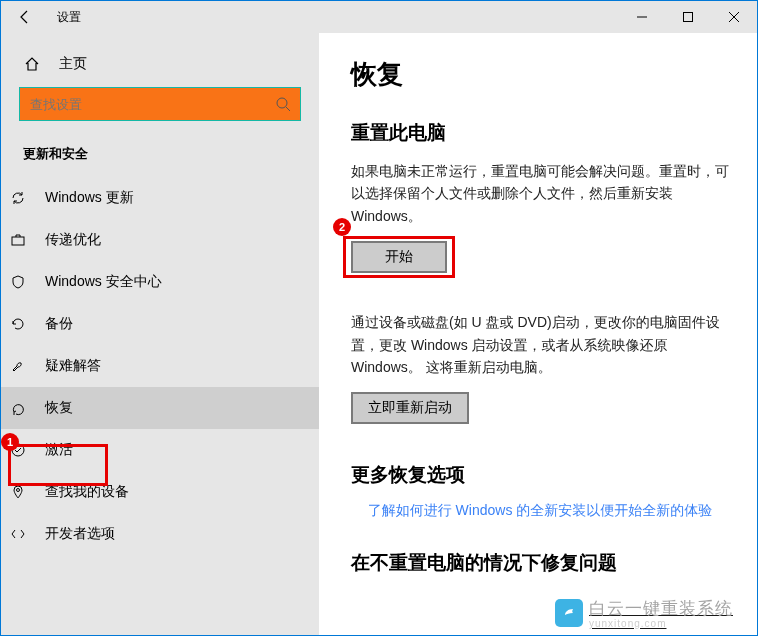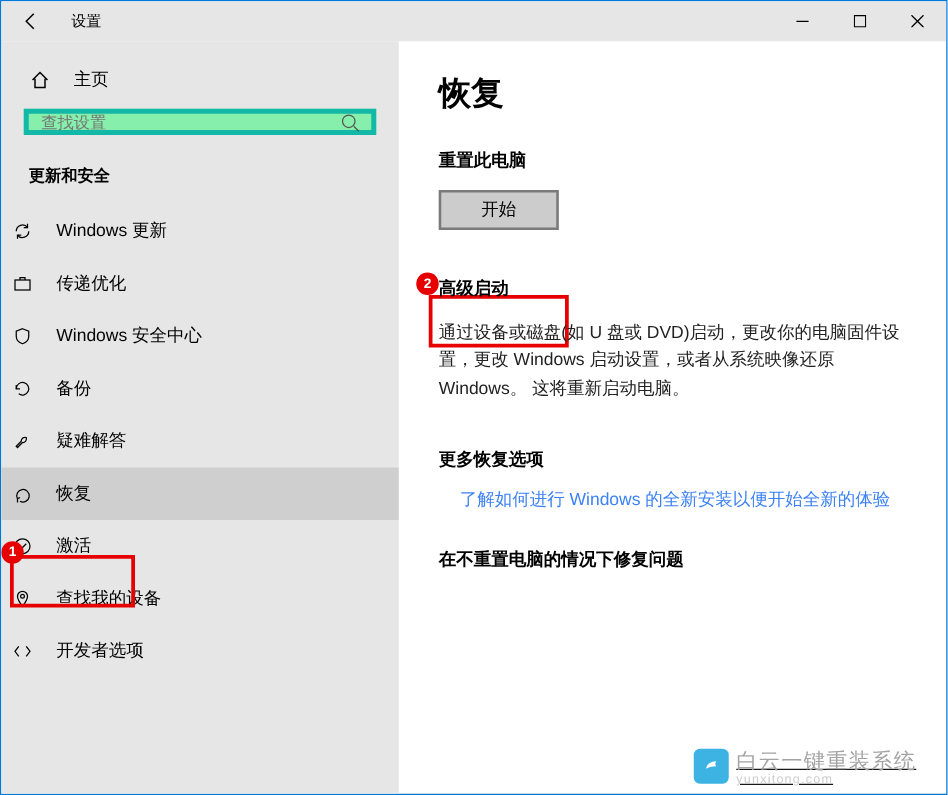--- a/index.html
+++ b/index.html
@@ -14,36 +14,36 @@
 
 .content { display: flex; height: calc(100% - 32px); }
 .sidebar { width: 318px; background: #e6e6e6; padding-top: 12px; position: relative; }
 .main { flex: 1; padding: 24px 28px 0 32px; overflow: hidden; position: relative; }
 
 .home-row { display: flex; padding: 10px 22px 14px; cursor: pointer; }
 .home-row .icon { width: 18px; display: flex; align-items: center; justify-content: center; }
 .home-row span.lbl { margin-left: 18px; font-size: 14px; }
 
 .search-wrap { padding: 0 18px 18px; }
-.search-box { display: flex; align-items: center; height: 21px; border: 4px solid #14b8a6; background: #86efac; }
+.search-box { display: flex; align-items: center; height: 34px; border: 1px solid #14b8a6; background: #f97316; }
 .search-box input { flex: 1; border: none; background: transparent; padding: 0 10px; font-size: 13px; outline: none; }
 .search-box .sicon { width: 34px; display: flex; align-items: center; justify-content: center; }
 
 .section-hdr { padding: 6px 22px 14px; font-size: 13px; font-weight: 600; }
 
 .nav-item { display: flex; align-items: center; padding: 12px 8px; cursor: pointer; position: relative; }
 .nav-item .icon { width: 18px; display: flex; align-items: center; justify-content: center; }
 .nav-item .lbl { margin-left: 18px; font-size: 14px; }
 .nav-item.selected { background: #cfcfcf; }
 
 .callout { position: absolute; border: 3px solid #e60000; pointer-events: none; }
 .num-badge { position: absolute; width: 18px; height: 18px; border-radius: 50%; background: #e60000; color: #fff; font-size: 11px; display: flex; align-items: center; justify-content: center; font-weight: bold; }
 
 h1.page-title { font-size: 26px; font-weight: 600; margin-bottom: 28px; }
-h2.sub { font-size: 14px; font-weight: 600; margin-bottom: 14px; }
+h2.sub { font-size: 19px; font-weight: 600; margin-bottom: 14px; }
 p.desc { font-size: 14px; line-height: 1.6; color: #222; margin-bottom: 14px; }
 .btn { display: inline-block; min-width: 96px; padding: 5px 15px; background: #ccc; border: 2px solid #7a7a7a; font-size: 14px; text-align: center; cursor: pointer; }
 .block { margin-bottom: 38px; position: relative; }
 a.link { color: #3b82f6; font-size: 14px; text-decoration: none; display: block; margin-top: 1px; text-align: center; }
 
 .watermark { position: absolute; right: 24px; bottom: 6px; display: flex; align-items: center; opacity: 0.9; text-decoration: underline; }
 .watermark .wicon { width: 28px; height: 28px; background: #29abe2; border-radius: 5px; display: flex; align-items: center; justify-content: center; margin-right: 6px; }
 .watermark .wtxt { color: #9a9a9a; font-size: 17px; letter-spacing: 1px; }
 .watermark .wurl { color: #c8c8c8; font-size: 10px; letter-spacing: 1px; display:block; margin-top:-2px;}
 </style>
@@ -183,28 +183,29 @@
 
     <div class="callout" style="left:7px; top:411px; width:100px; height:42px;"></div>
     <div class="num-badge" style="left:0px; top:400px;">1</div>
   </div>
 
   <div class="main">
     <h1 class="page-title">恢复</h1>
 
     <div class="block">
       <h2 class="sub">重置此电脑</h2>
+      <p class="desc">如果电脑未正常运行，重置电脑可能会解决问题。重置时，可以选择保留个人文件或删除个人文件，然后重新安装 Windows。</p>
       <div class="btn">开始</div>
       <div class="callout" style="left:-8px; top:116px; width:112px; height:42px;"></div>
       <div class="num-badge" style="left:-18px; top:98px;">2</div>
     </div>
 
     <div class="block">
-      <h2 class="sub">高级启动</h2>
       <p class="desc">通过设备或磁盘(如 U 盘或 DVD)启动，更改你的电脑固件设置，更改 Windows 启动设置，或者从系统映像还原 Windows。 这将重新启动电脑。</p>
+      <div class="btn">立即重新启动</div>
     </div>
 
     <div class="block" style="margin-bottom:30px">
       <h2 class="sub">更多恢复选项</h2>
       <a class="link" href="#">了解如何进行 Windows 的全新安装以便开始全新的体验</a>
     </div>
 
     <h2 class="sub">在不重置电脑的情况下修复问题</h2>
   </div>
 </div>

